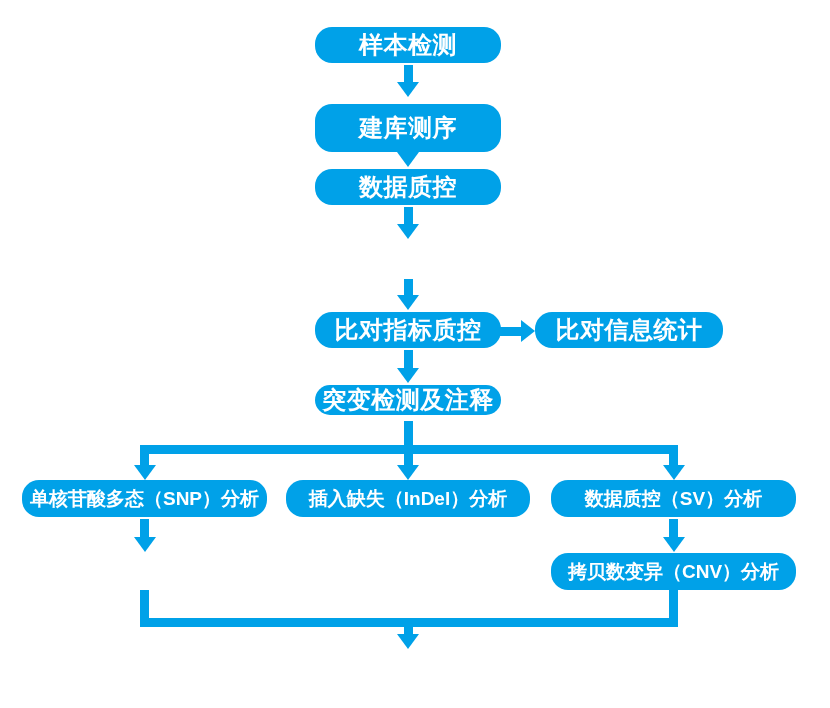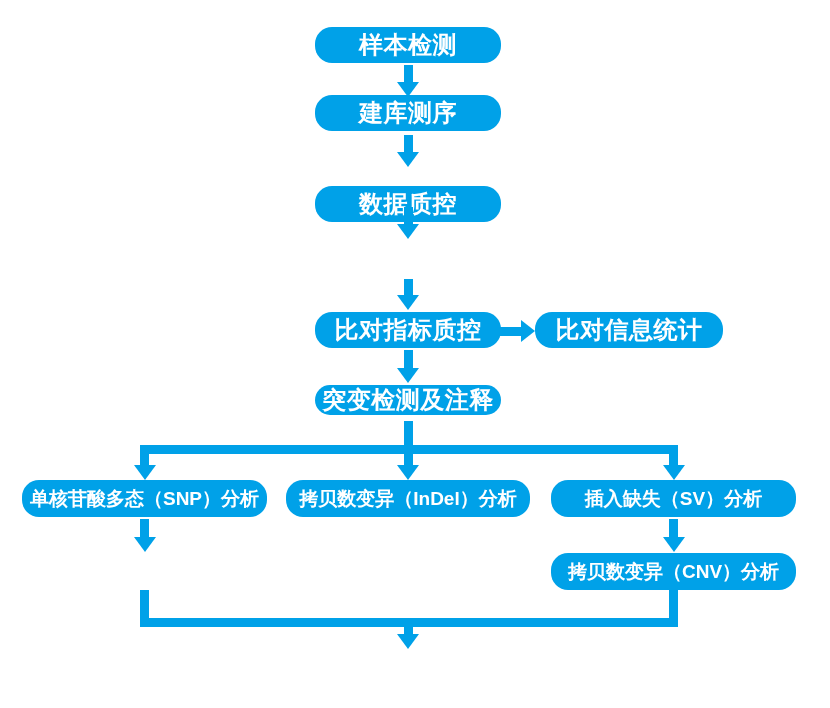--- a/index.html
+++ b/index.html
@@ -49,36 +49,36 @@
     border-left: 14px solid var(--accent);
   }
 </style>
 </head>
 <body>
 
 <div class="canvas">
 
   <div class="node" style="left:315px; top:27px;  width:186px; height:36px;">样本检测</div>
 
-  <div class="node" style="left:315px; top:95px;  width:186px; height:36px;">建库测序</div>
+  <div class="node" style="left:315px; top:104px;  width:186px; height:48px;">建库测序</div>
 
-  <div class="node" style="left:315px; top:169px; width:186px; height:36px;margin-top:17px;">数据质控</div>
+  <div class="node" style="left:315px; top:169px; width:186px; height:36px;">数据质控</div>
 
 
   <div class="node" style="left:315px; top:312px; width:186px; height:36px;">比对指标质控</div>
 
   <div class="node" style="left:535px; top:312px; width:188px; height:36px;">比对信息统计</div>
 
   <div class="node" style="left:315px; top:385px; width:186px; height:30px;">突变检测及注释</div>
 
   <div class="node long" style="left:22px;  top:480px; width:245px; height:37px;">单核苷酸多态（SNP）分析</div>
 
-  <div class="node long" style="left:286px; top:480px; width:244px; height:37px;">拷贝数变异（InDel）分析</div>
+  <div class="node long" style="left:286px; top:480px; width:244px; height:37px;">插入缺失（InDel）分析</div>
 
-  <div class="node long" style="left:551px; top:480px; width:245px; height:37px;">插入缺失（SV）分析</div>
+  <div class="node long" style="left:551px; top:480px; width:245px; height:37px;">数据质控（SV）分析</div>
 
 
   <div class="node long" style="left:551px; top:553px; width:245px; height:37px;">拷贝数变异（CNV）分析</div>
 
 
   <div class="vstem" style="left:404px; top:65px;  height:17px;"></div>
   <div class="head-down" style="left:397px; top:82px;"></div>
 
   <div class="vstem" style="left:404px; top:135px; height:17px;"></div>
   <div class="head-down" style="left:397px; top:152px;"></div>

